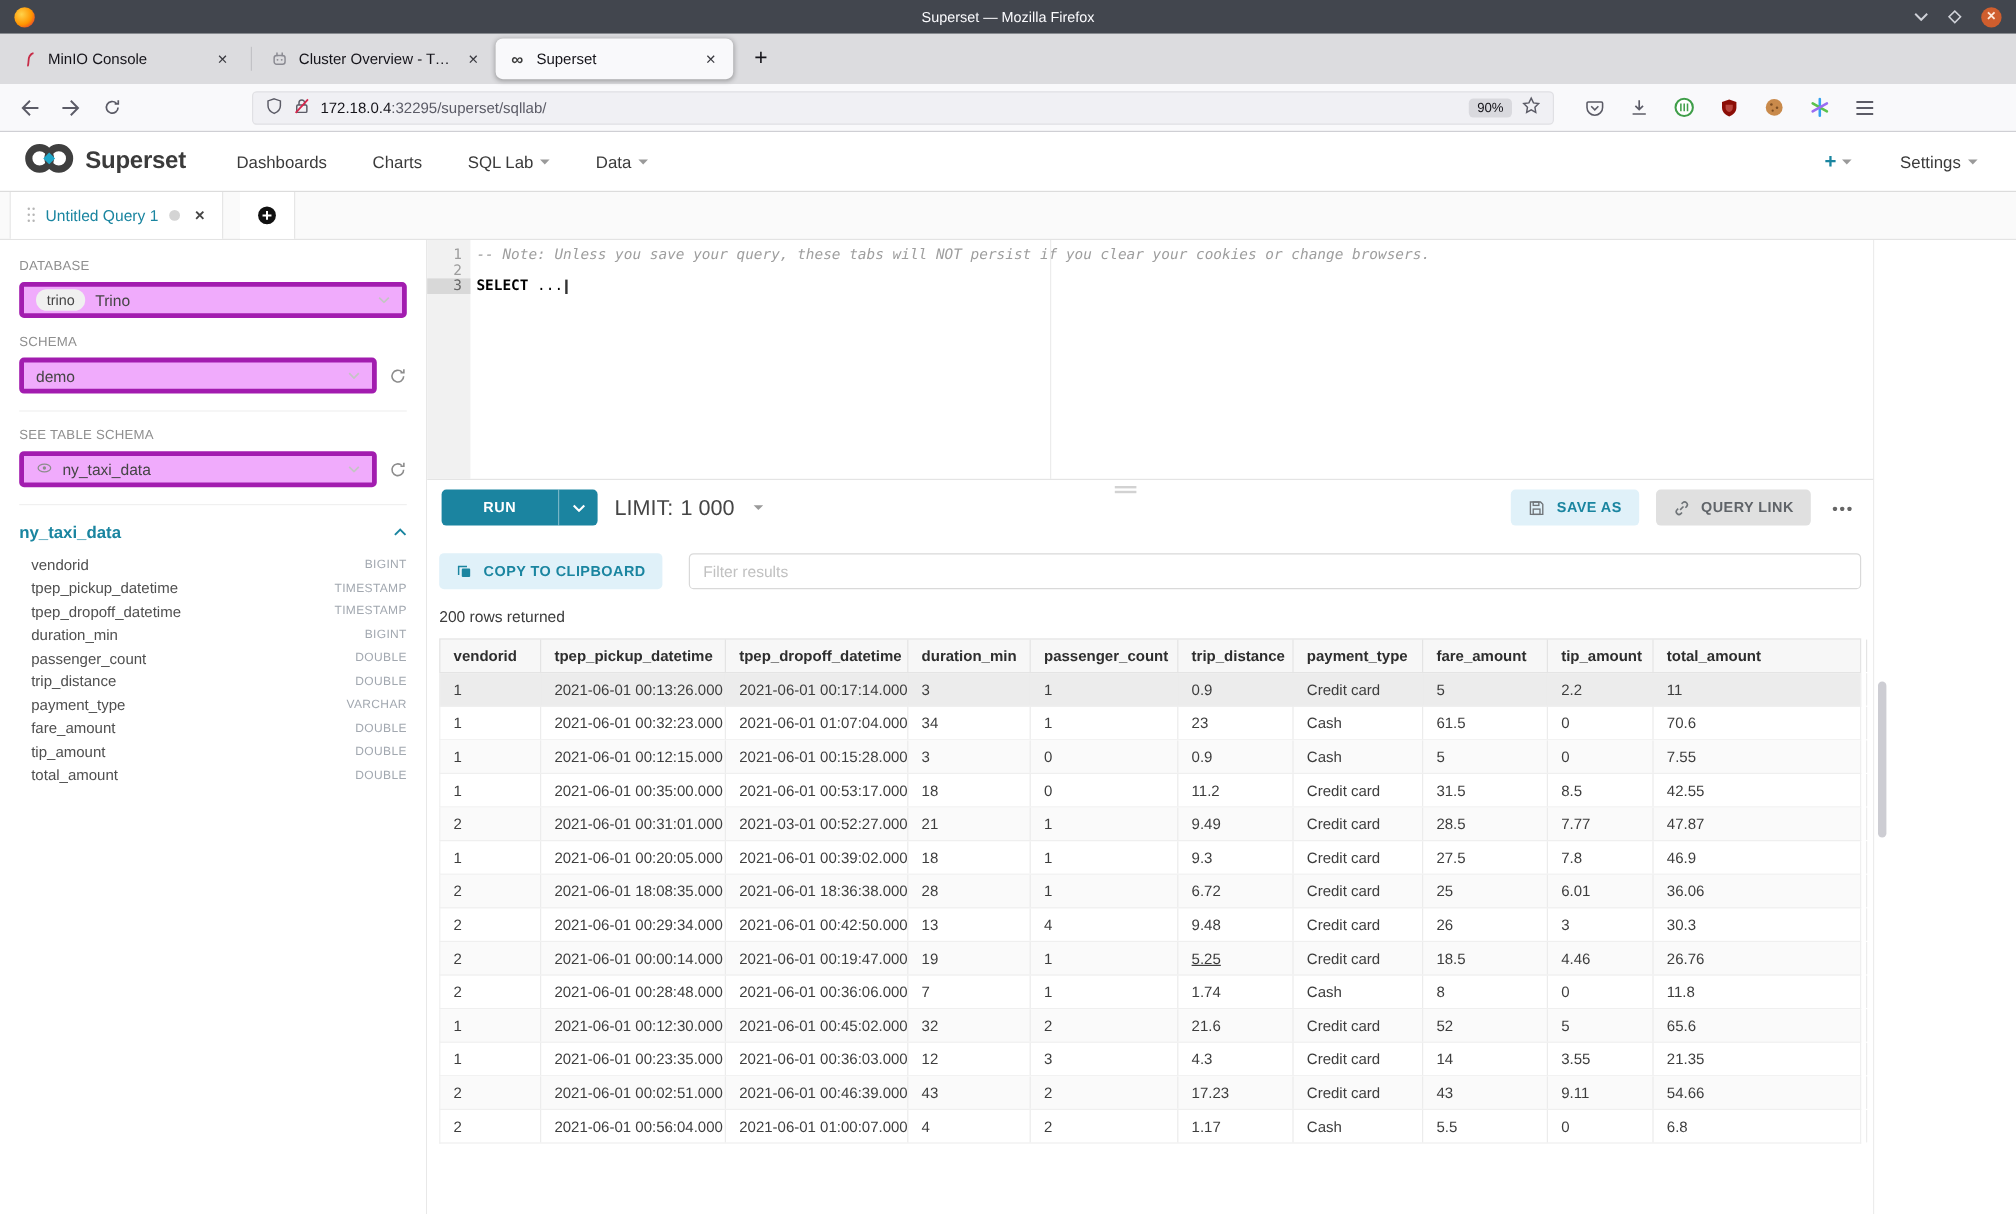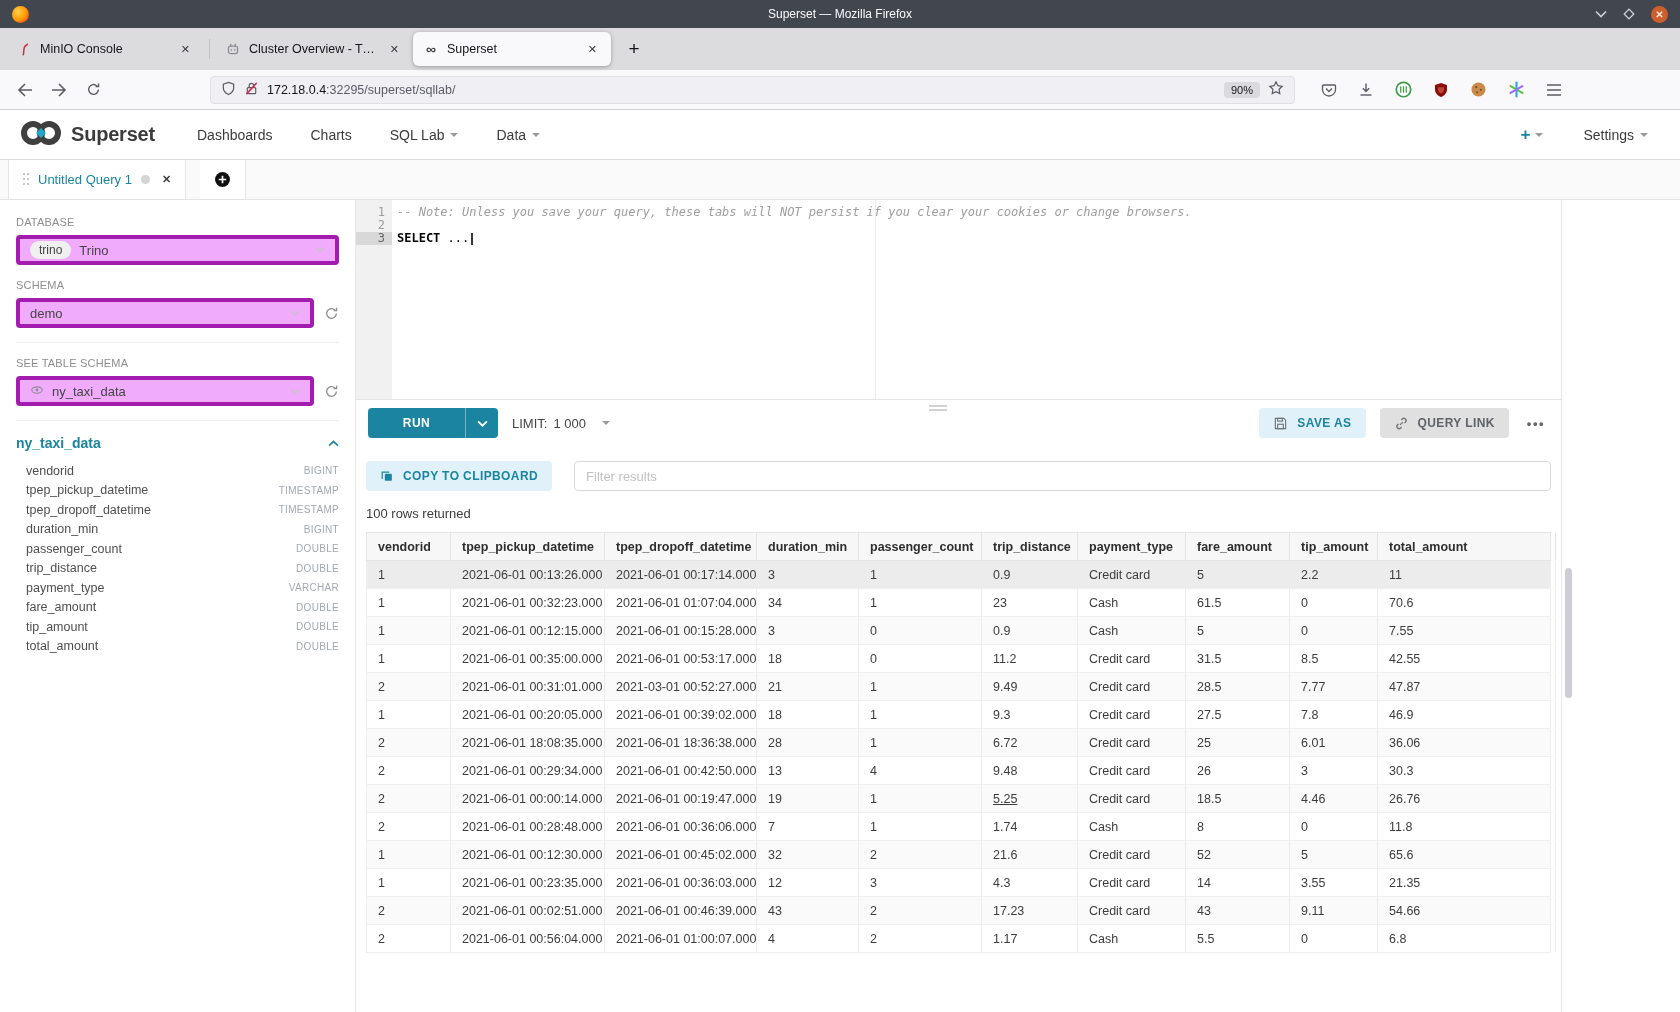--- a/index.html
+++ b/index.html
@@ -87,21 +87,21 @@
   .kw { font-weight:bold; }
   .cursor { display:inline-block; width:1.5px; height:12px; background:#333; vertical-align:text-bottom; margin-left:2px; }
   .print-margin { position:absolute; top:0; bottom:0; left:483px; width:1px; background:#ececec; }
 
   .run-toolbar { height:46px; display:flex; align-items:center; padding:0 12px; position:relative; }
   .grip { position:absolute; top:5px; left:573px; width:18px; }
   .grip i { display:block; height:2px; background:#d2d2d2; margin-bottom:2px; }
   .run-btn { display:flex; height:30px; border-radius:4px; overflow:hidden; color:#fff; background:#1b84a0; }
   .run-main { width:97px; display:flex; align-items:center; justify-content:center; font-size:12px; font-weight:bold; letter-spacing:.5px; }
   .run-caret { width:33px; border-left:1px solid rgba(255,255,255,.4); display:flex; align-items:center; justify-content:center; }
-  .limit { display:flex; align-items:center; margin-left:14px; font-size:13px; color:#454545; gap:6px; white-space:nowrap;text-align:center; }
+  .limit { display:flex; align-items:center; margin-left:14px; font-size:18px; color:#454545; gap:6px; white-space:nowrap;text-align:center; }
   .limit .tri { margin-left:10px; }
   .tb-right { margin-left:auto; display:flex; align-items:center; gap:14px; }
   .btn { height:30px; border-radius:4px; display:flex; align-items:center; gap:9px; padding:0 14px; font-size:12px; font-weight:bold; letter-spacing:.4px; }
   .btn.save { background:#e0f1f9; color:#1a85a0; }
   .btn.copylink { background:#e0e0e0; color:#5f6368; }
   .more { color:#666; font-weight:bold; font-size:13px; letter-spacing:1.5px; padding:0 4px; }
 
   .south-tabs { display:flex; gap:30px; padding:12px 10px 0; border-bottom:1px solid #ececec; }
   .stab { font-size:12px; font-weight:bold; color:#4a5169; letter-spacing:.4px; padding-bottom:13px; }
   .stab.active { border-bottom:2px solid #444c68; margin-bottom:-1px; }
@@ -479,21 +479,21 @@
         <div class="btn save">
           <svg width="14" height="14" viewBox="0 0 16 16">
               <rect x="5.5" y="5.5" width="8" height="8" rx="1" fill="#1a85a0"></rect>
               <path d="M10.5 3.5h-8v8" fill="none" stroke="#1a85a0" stroke-width="1.4"></path>
             </svg>
           <span>COPY TO CLIPBOARD</span>
         </div>
         <input class="filter-input" placeholder="Filter results" style="">
       </div>
 
-      <div class="rowcount">100 rows returned</div>
+      <div class="rowcount">200 rows returned</div>
 
       <div class="grid">
         <div class="thead" id="gridHead">
             <div class="cell" style="width: 84px;">vendorid</div>
             <div class="cell" style="width: 154px;">tpep_pickup_datetime</div>
             <div class="cell" style="width: 152px;">tpep_dropoff_datetime</div>
             <div class="cell" style="width: 102px;">duration_min</div>
             <div class="cell" style="width: 123px;">passenger_count</div>
             <div class="cell" style="width: 96px;">trip_distance</div>
             <div class="cell" style="width: 108px;">payment_type</div>

